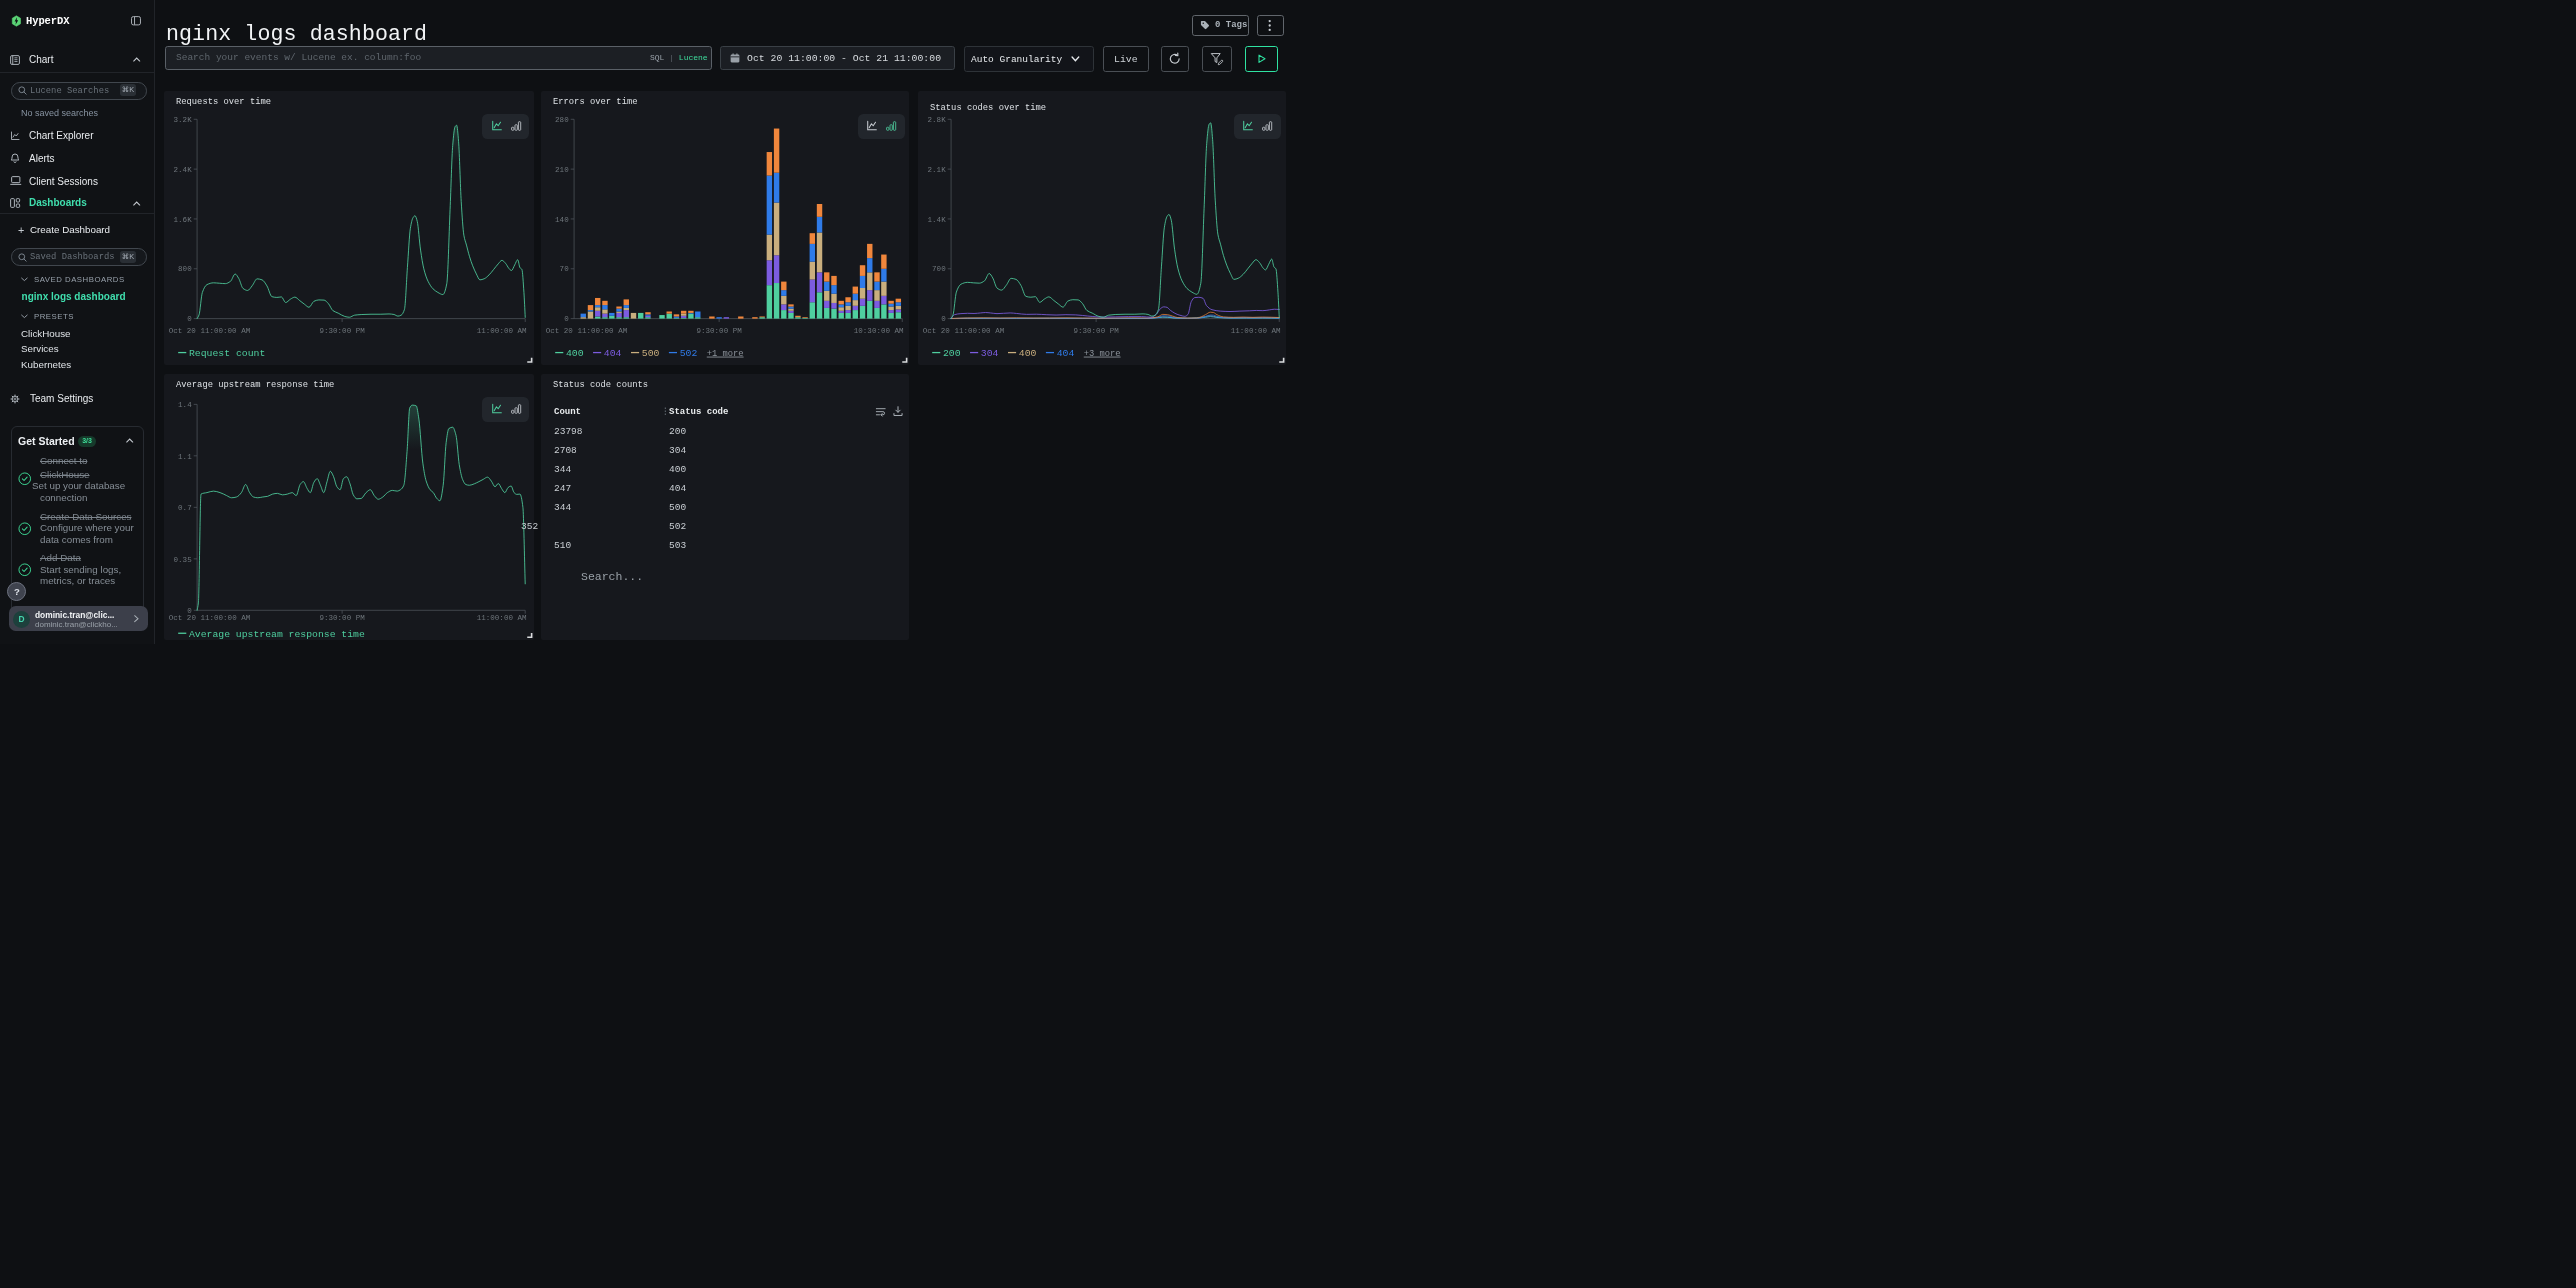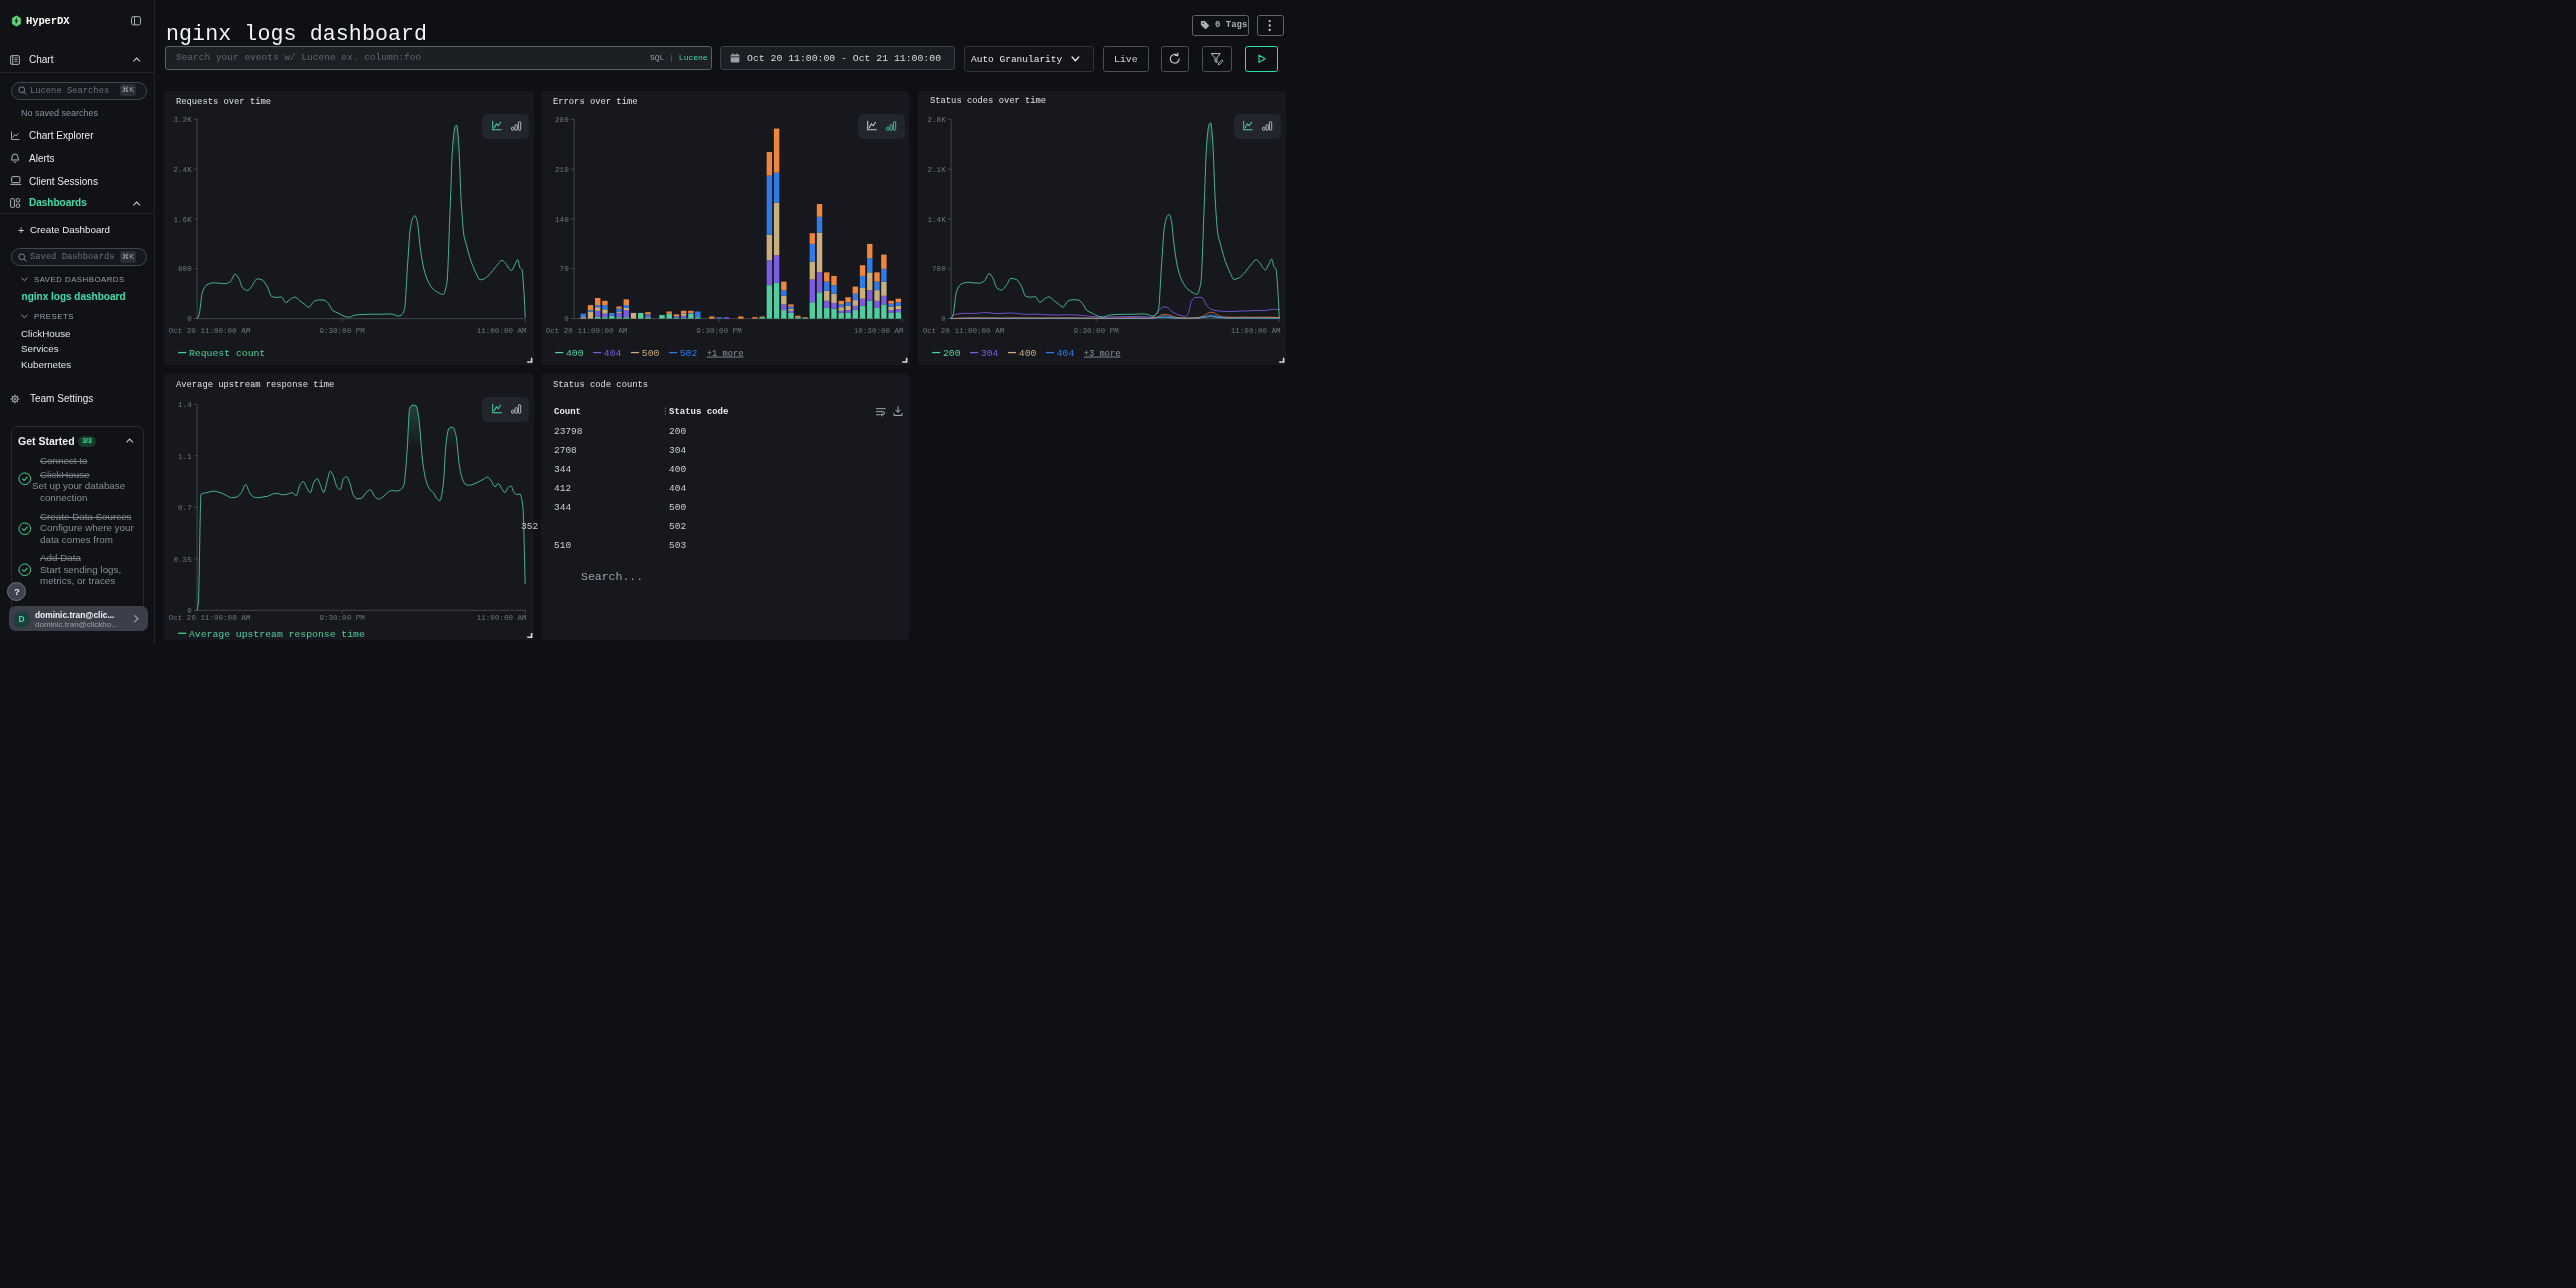--- a/index.html
+++ b/index.html
@@ -439,21 +439,21 @@
     <text x="37.0" y="392" class="leg" fill="#4fcf9f">200</text>
     <line x1="77.1" y1="387" x2="89.1" y2="387" stroke="#7c5ce0" stroke-width="1.9"></line>
     <text x="93.1" y="392" class="leg" fill="#7c5ce0">304</text>
     <line x1="133.3" y1="387" x2="145.3" y2="387" stroke="#c9ae7e" stroke-width="1.9"></line>
     <text x="149.3" y="392" class="leg" fill="#c9ae7e">400</text>
     <line x1="189.4" y1="387" x2="201.4" y2="387" stroke="#2f7be8" stroke-width="1.9"></line>
     <text x="205.4" y="392" class="leg" fill="#2f7be8">404</text>
     <text x="245.5" y="391.5" class="legm" fill="#8d949c" text-decoration="underline">+3 more</text>
     <path d="M535,401 h6.5 v-6.5" fill="none" stroke="#d9dbdd" stroke-width="2.4"></path>
   </svg>
-<div class="ptitle abs" style="left:930px;top:96px">Status codes over time</div>
+<div class="ptitle abs" style="left:930px;top:103px">Status codes over time</div>
 <div class="abs" style="left:1234px;top:114px;width:47px;height:25px;background:#22262c;border-radius:5.4px"></div>
 <svg class="abs" style="left:1242px;top:120px" width="11.5" height="11.5" viewBox="0 0 20 20">
     <path d="M3 2 V17 H18" fill="none" stroke="#4fcf9f" stroke-width="1.8" stroke-linecap="round"></path>
     <path d="M5.5 13.5 L9.5 6.5 L12.5 10 L16.5 4" fill="none" stroke="#4fcf9f" stroke-width="1.8" stroke-linejoin="round" stroke-linecap="round"></path>
   </svg>
 <svg class="abs" style="left:1262px;top:121px" width="10" height="10" viewBox="0 0 20 20">
     <rect x="1.2" y="12.5" width="4.6" height="6" rx="1.4" fill="none" stroke="#c9ced3" stroke-width="1.7"></rect>
     <rect x="8" y="7.5" width="4.6" height="11" rx="1.4" fill="none" stroke="#c9ced3" stroke-width="1.7"></rect>
     <rect x="14.8" y="1.5" width="4.6" height="17" rx="1.4" fill="none" stroke="#c9ced3" stroke-width="1.7"></rect>
   </svg>
@@ -510,21 +510,21 @@
   </svg>
 <svg class="abs" style="left:893px;top:406px" width="10" height="10.8" viewBox="0 0 16 17">
     <path d="M8 1 V9.5 M4.5 6.5 L8 10 L11.5 6.5 M1.5 12 v3 h13 v-3" fill="none" stroke="#aab1b8" stroke-width="1.6" stroke-linecap="round" stroke-linejoin="round"></path>
   </svg>
 <div class="td abs" style="left:554px;top:426px">23798</div>
 <div class="td abs" style="left:669px;top:426px">200</div>
 <div class="td abs" style="left:554px;top:445px">2708</div>
 <div class="td abs" style="left:669px;top:445px">304</div>
 <div class="td abs" style="left:554px;top:464px">344</div>
 <div class="td abs" style="left:669px;top:464px">400</div>
-<div class="td abs" style="left:554px;top:483px">412</div>
+<div class="td abs" style="left:554px;top:483px">247</div>
 <div class="td abs" style="left:669px;top:483px">404</div>
 <div class="td abs" style="left:554px;top:502px">344</div>
 <div class="td abs" style="left:669px;top:502px">500</div>
 <div class="td abs" style="left:521px;top:521px">352</div>
 <div class="td abs" style="left:669px;top:521px">502</div>
 <div class="td abs" style="left:554px;top:540px">510</div>
 <div class="td abs" style="left:669px;top:540px">503</div>
 <div class="abs" style="left:581px;top:570px;color:#9aa1a8;font:400 11.5px 'Liberation Mono',monospace">Search...</div>
 
 

